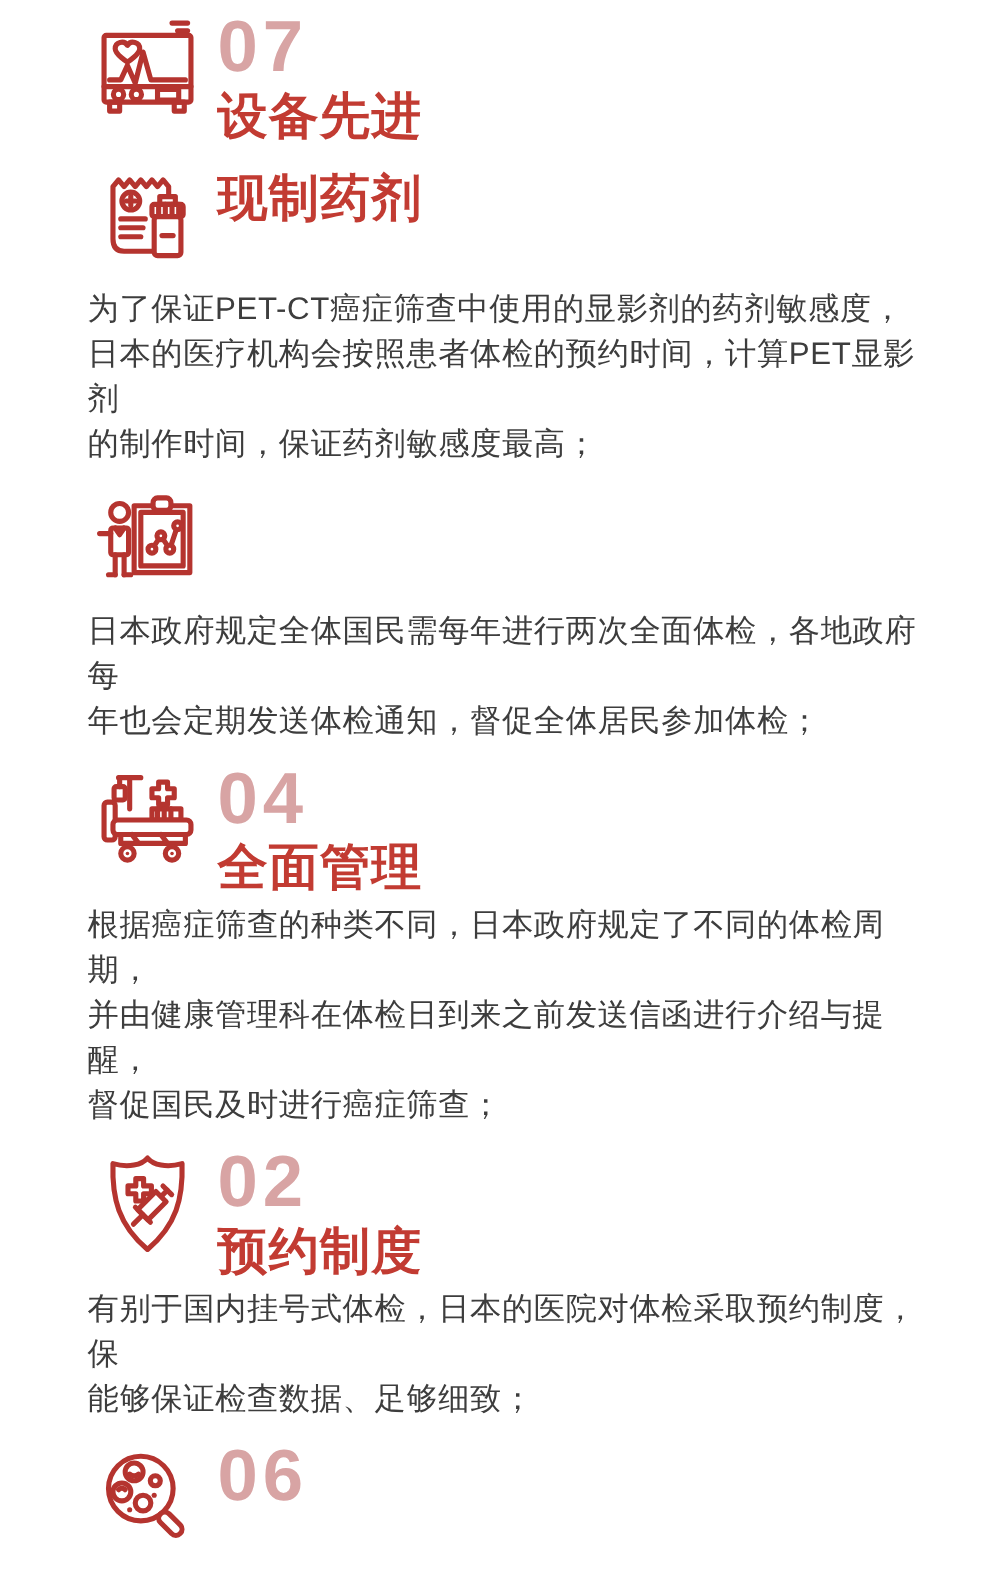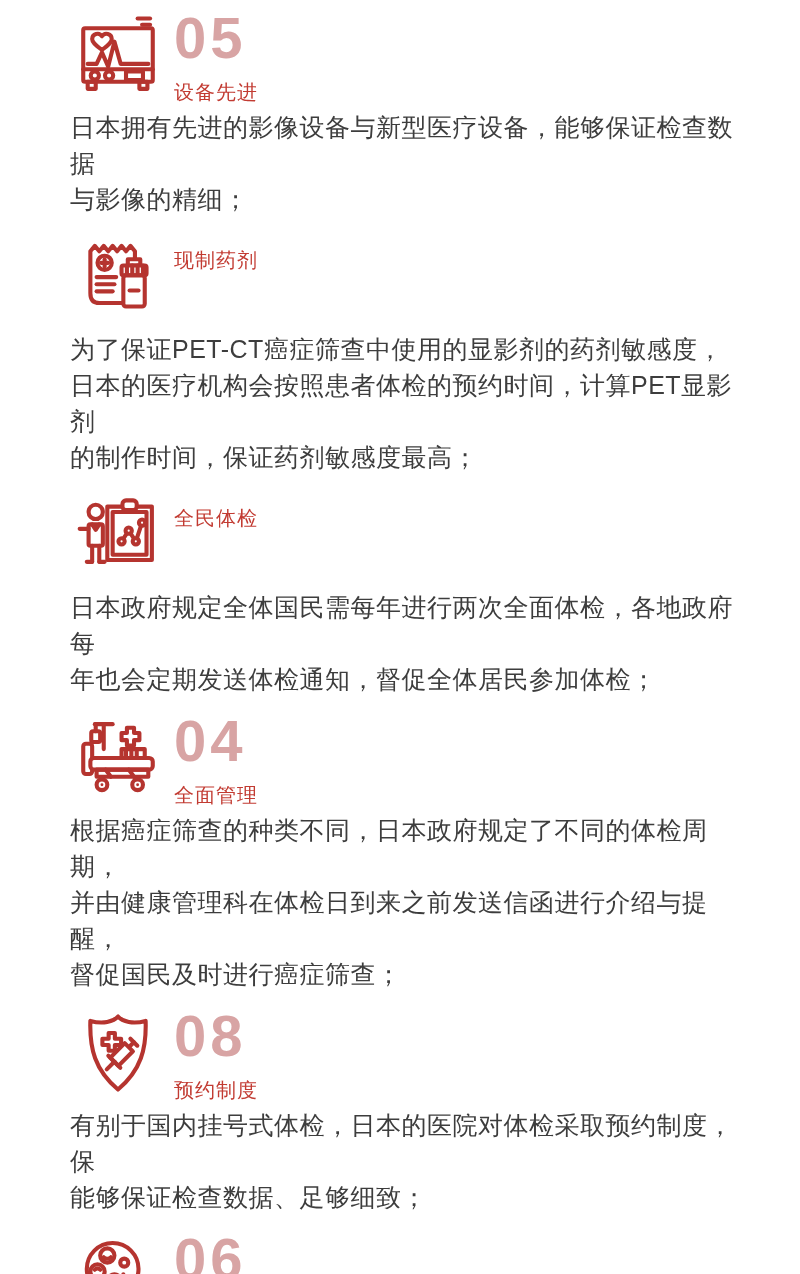--- a/index.html
+++ b/index.html
@@ -36,26 +36,26 @@
   .icon-box svg{width:82px;height:90px;}
   .head-text{display:flex;flex-direction:column;}
   .num{
     font-size:58px;
     font-weight:bold;
     line-height:0.95;
     letter-spacing:4px;
     color:var(--number-pink);
   }
   .title{
-    font-size:20px;
-    font-weight:normal;
+    font-size:40px;
+    font-weight:bold;
     line-height:1.1;
     letter-spacing:1px;
     color:var(--title-red);
-    margin-top:16px;
+    margin-top:6px;
   }
   .body-text{
     margin-top:6px;
     font-size:25px;
     line-height:36px;
     letter-spacing:0.5px;
     color:var(--body-color);
     white-space:pre-line;
   }
   svg .s{
@@ -90,26 +90,24 @@
           <polyline class="s" points="12,58 22,58 28,45 35,61 42,33 49,58 80,58"></polyline>
           <line class="s" x1="7" y1="64" x2="85" y2="64"></line>
           <circle class="s" cx="20" cy="71" r="4.6"></circle>
           <circle class="s" cx="36" cy="71" r="4.6"></circle>
           <rect class="s" x="55" y="66.5" width="19" height="9.5"></rect>
           <rect class="s" x="12" y="78" width="9" height="8"></rect>
           <rect class="s" x="70" y="78" width="9" height="8"></rect>
         </svg>
       </div>
       <div class="head-text">
-        <div class="num">05</div>
+        <div class="num">07</div>
         <h2 class="title">设备先进</h2>
       </div>
     </div>
-    <p class="body-text">日本拥有先进的影像设备与新型医疗设备，能够保证检查数据
-与影像的精细；</p>
   </section>
 
   <section class="feature">
     <div class="head">
       <div class="icon-box">
         <svg viewBox="0 0 92 92" aria-hidden="true">
           <path class="s" d="M15,16 L20,10 L25,16 L30,10 L35,16 L40,10 L45,16 L50,10 L55,16 L60,10 L65,16 L65,74 L25,74 Q15,74 15,63 Z"></path>
           <circle class="s" cx="31" cy="29" r="8"></circle>
           <line class="s" x1="31" y1="25" x2="31" y2="33"></line>
           <line class="s" x1="27" y1="29" x2="35" y2="29"></line>
@@ -153,21 +151,20 @@
           <rect class="sw" x="13" y="33" width="16" height="24" rx="2"></rect>
           <path class="s" d="M17,33 l4,6 l4,-6"></path>
           <line class="s" x1="13" y1="38" x2="3" y2="38"></line>
           <line class="s" x1="17" y1="57" x2="17" y2="75"></line>
           <line class="s" x1="25" y1="57" x2="25" y2="75"></line>
           <line class="s" x1="17" y1="75" x2="11" y2="75"></line>
           <line class="s" x1="25" y1="75" x2="31" y2="75"></line>
         </svg>
       </div>
       <div class="head-text">
-        <h2 class="title">全民体检</h2>
       </div>
     </div>
     <p class="body-text">日本政府规定全体国民需每年进行两次全面体检，各地政府每
 年也会定期发送体检通知，督促全体居民参加体检；</p>
   </section>
 
   <section class="feature">
     <div class="head">
       <div class="icon-box">
         <svg viewBox="0 0 92 92" aria-hidden="true">
@@ -210,21 +207,21 @@
           <g transform="rotate(45 50 50)">
             <line class="s" x1="45" y1="31" x2="56" y2="31"></line>
             <line class="s" x1="50.5" y1="31" x2="50.5" y2="39"></line>
             <rect class="sw" x="44" y="39" width="13" height="23"></rect>
             <line class="s" x1="41" y1="62" x2="60" y2="62"></line>
             <line class="s" x1="50.5" y1="62" x2="50.5" y2="74"></line>
           </g>
         </svg>
       </div>
       <div class="head-text">
-        <div class="num">08</div>
+        <div class="num">02</div>
         <h2 class="title">预约制度</h2>
       </div>
     </div>
     <p class="body-text">有别于国内挂号式体检，日本的医院对体检采取预约制度，保
 能够保证检查数据、足够细致；</p>
   </section>
 
   <section class="feature">
     <div class="head">
       <div class="icon-box">

